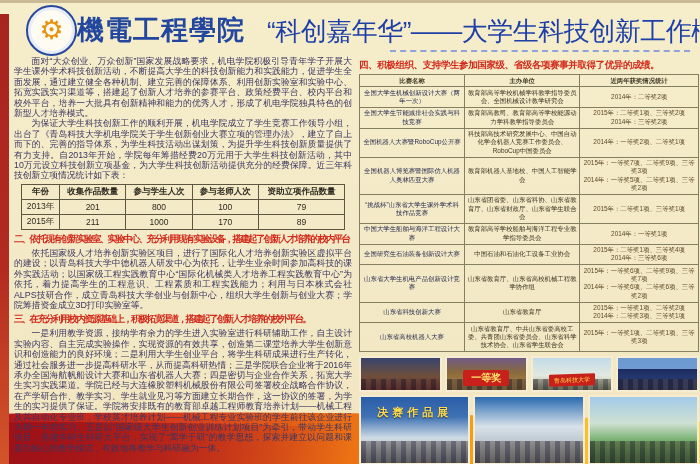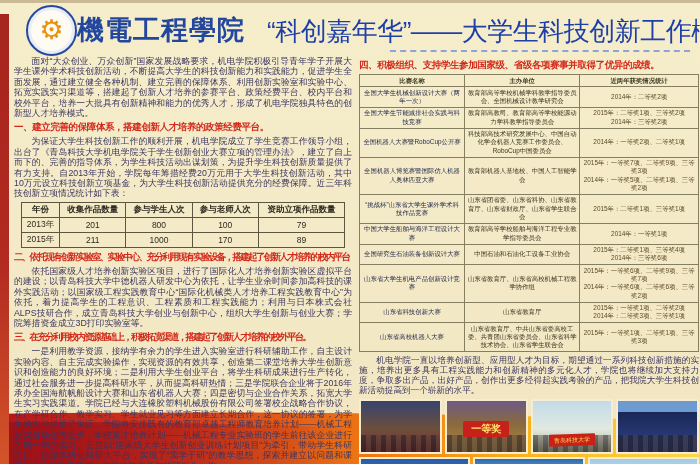--- a/index.html
+++ b/index.html
@@ -48,21 +48,21 @@
   .rtable th,.rtable td{border:1px solid #857f62;text-align:center;padding:1.5px 2px;vertical-align:middle;}
   .rtable th{font-weight:bold;color:#433d28;}
   .rtable td.c-name{width:31%;color:#262b4e;}
   .rtable td.c-org{width:34%;}
   .rtable td.c-awd{width:35%;color:#5c4a24;}
   p.closing{font-size:8.6px;line-height:10px;color:#3b3560;margin-top:2px;}
   
   .photos{margin-top:4px;display:flex;flex-direction:column;gap:3px;}
   .prow{display:flex;gap:3px;}
   .photo{position:relative;flex:1;border:2px solid #f5ecd2;box-sizing:border-box;overflow:hidden;}
-  .prow.r1 .photo{height:55px;}
+  .prow.r1 .photo{height:36px;}
   .prow.r2 .photo{height:70px;}
   .photo::after{content:"";position:absolute;left:0;right:0;bottom:0;height:34%;
     background:repeating-linear-gradient(90deg,rgba(35,28,38,.55) 0 5px,rgba(82,64,58,.42) 5px 10px),
     linear-gradient(180deg,rgba(0,0,0,0),rgba(0,0,0,.28));}
   .p1{background:linear-gradient(180deg,#37446e 0%,#6d4f3c 55%,#7e3030 100%);}
   .p2{background:linear-gradient(180deg,#6e5a86 0%,#8a6a3c 45%,#b08948 100%);}
   .p3{background:linear-gradient(180deg,#c2dbe9 0%,#e2e9e0 55%,#9fb08a 100%);}
   .p4{background:linear-gradient(180deg,#131f4a 0%,#273a74 70%,#33477e 100%);}
   .p5{background:linear-gradient(180deg,#2a5da8 0%,#3f72b4 30%,#cfdbe4 62%,#8898a8 100%);}
   .p6{background:linear-gradient(180deg,#2a6ab0 0%,#d8e2ea 45%,#98a2aa 100%);}
@@ -95,21 +95,20 @@
       <div class="college-zh">機電工程學院</div>
     </div>
     <div class="main-title">“科创嘉年华”——大学生科技创新工作概况</div>
   </div>
   <div class="title-dashes"></div>
 
   <div class="columns">
 
     <div class="col-left">
       <p class="body">面对“大众创业、万众创新”国家发展战略要求，机电学院积极引导青年学子开展大学生课外学术科技创新活动，不断提高大学生的科技创新能力和实践能力，促进学生全面发展，通过建立健全各种机制、建立完善的保障体系、利用创新实验室和实验中心、拓宽实践实习渠道等，搭建起了创新人才培养的参赛平台、政策经费平台、校内平台和校外平台，培养一大批具有创新精神和能力的优秀人才，形成了机电学院独具特色的创新型人才培养模式。</p>
-      <h2 class="red">一、建立完善的保障体系，搭建创新人才培养的政策经费平台。</h2>
       <p class="body">为保证大学生科技创新工作的顺利开展，机电学院成立了学生竞赛工作领导小组，出台了《青岛科技大学机电学院关于学生创新创业大赛立项的管理办法》，建立了自上而下的、完善的指导体系，为学生科技活动出谋划策，为提升学生科技创新质量提供了有力支持。自2013年开始，学院每年筹措经费20万元用于大学生科技创新活动，其中10万元设立科技创新立项基金，为大学生科技创新活动提供充分的经费保障。近三年科技创新立项情况统计如下表：</p>
       <table class="ltable">
         <thead>
             <tr id="ltable-head">
               <th>年份</th>
               <th>收集作品数量</th>
               <th>参与学生人次</th>
               <th>参与老师人次</th>
               <th>资助立项作品数量</th>
             </tr>
@@ -218,21 +217,20 @@
             </tr>
             <tr>
               <td class="c-name">山东省高校机器人大赛</td>
               <td class="c-org">山东省教育厅、中共山东省委高校工委、共青团山东省委员会、山东省科学技术协会、山东省学生联合会</td>
               <td class="c-awd">
                 <div>2015年：一等奖1项、二等奖1项、三等奖3项</div>
               </td>
             </tr>
           </tbody>
       </table>
-      <p class="body closing">机电学院一直以培养创新型、应用型人才为目标，期望通过一系列科技创新措施的实施，培养出更多具有工程实践能力和创新精神的多元化人才，学院也将继续加大支持力度，争取多出产品，出好产品，创作出更多经得起实践考验的产品，把我院大学生科技创新活动提高到一个崭新的水平。</p>
 
       <div class="photos">
         <div class="prow r1">
           <div class="photo p1"></div>
           <div class="photo p2">
             <span class="award-banner">一等奖</span>
           </div>
           <div class="photo p3">
             <span class="flag">青岛科技大学</span>
           </div>

